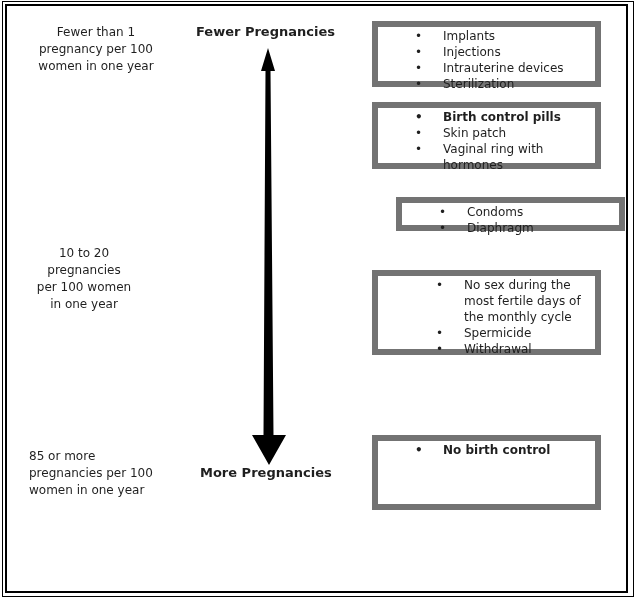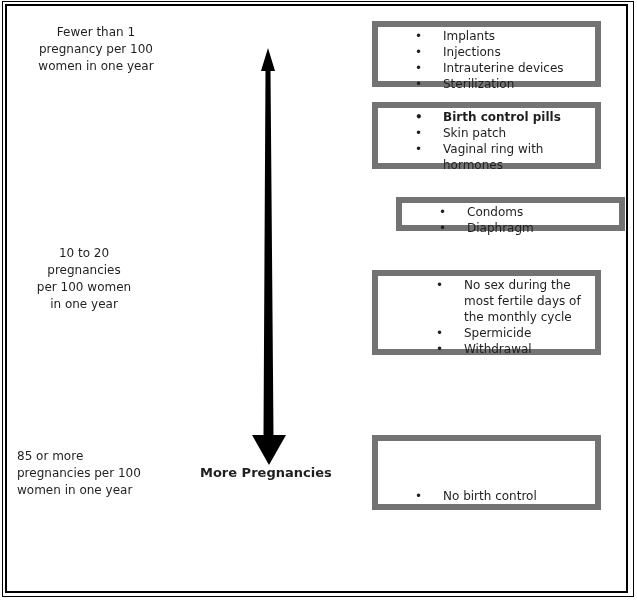--- a/index.html
+++ b/index.html
@@ -21,21 +21,21 @@
     border: 2px solid #000;
   }
   .rate-label {
     position: absolute;
     font-size: 12px;
     line-height: 17px;
   }
   .rate-label.centered { text-align: center; }
   .label-top { left: 20px; top: 24px; width: 152px; }
   .label-mid { left: 28px; top: 245px; width: 112px; }
-  .label-bottom { left: 17px; top: 448px; width: 170px; text-align: left; }
+  .label-bottom { left: 29px; top: 448px; width: 170px; text-align: left; }
   .axis-heading {
     position: absolute;
     font-size: 13px;
     font-weight: bold;
     white-space: nowrap;
   }
   .heading-top { left: 196px; top: 24px; }
   .heading-bottom { left: 200px; top: 465px; }
   .arrow-wrap { position: absolute; left: 248px; top: 45px; width: 44px; height: 422px; }
   .method-box {
@@ -43,21 +43,21 @@
     left: 372px;
     width: 229px;
     border: 6px solid #737373;
     background: #ffffff;
   }
   .box-1 { top: 21px;  height: 66px; }
   .box-2 { top: 102px; height: 67px; }
   .box-3 { top: 197px; height: 34px; margin-left: 24px; }
   .box-4 { top: 270px; height: 85px; padding-left: 21px; }
   .box-5 { top: 435px; height: 75px; }
-  .method-box.center { display: flex; align-items: flex-end; }
+  .method-box.center { display: flex; align-items: flex-start; font-weight: bold; }
   .method-box ul {
     list-style: none;
     padding: 1px 4px 0 0;
     width: 100%;
   }
   .method-box li {
     position: relative;
     padding-left: 65px;
     font-size: 12px;
     line-height: 16px;
@@ -87,20 +87,21 @@
     <div>pregnancies</div>
     <div>per 100 women</div>
     <div>in one year</div>
   </div>
   <div class="rate-label label-bottom">
     <div>85 or more</div>
     <div>pregnancies per 100</div>
     <div>women in one year</div>
   </div>
 
+  <div class="axis-heading heading-top">Fewer Pregnancies</div>
   <div class="axis-heading heading-bottom">More Pregnancies</div>
 
   <div class="arrow-wrap">
     <svg width="44" height="422" viewBox="0 0 44 422" xmlns="http://www.w3.org/2000/svg">
       <polygon fill="#000000" points="20,3 13,26 17.5,26 15.5,390 4,390 21,420 38,390 25.5,390 22.5,26 27,26"></polygon>
     </svg>
   </div>
 
   <div class="method-box box-1">
     <ul>

